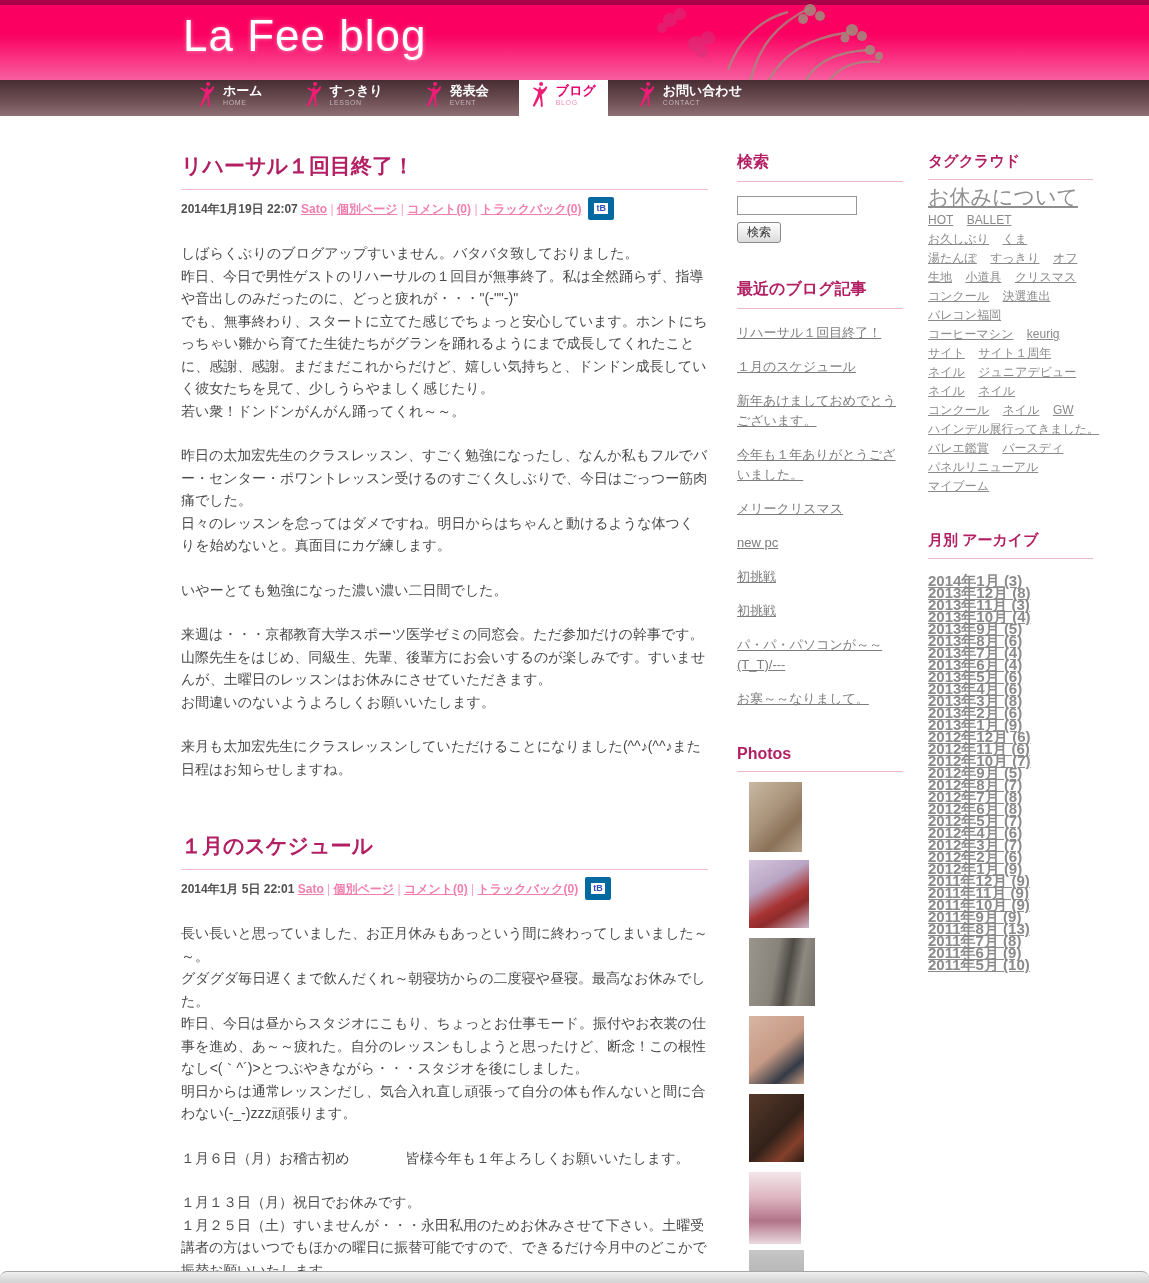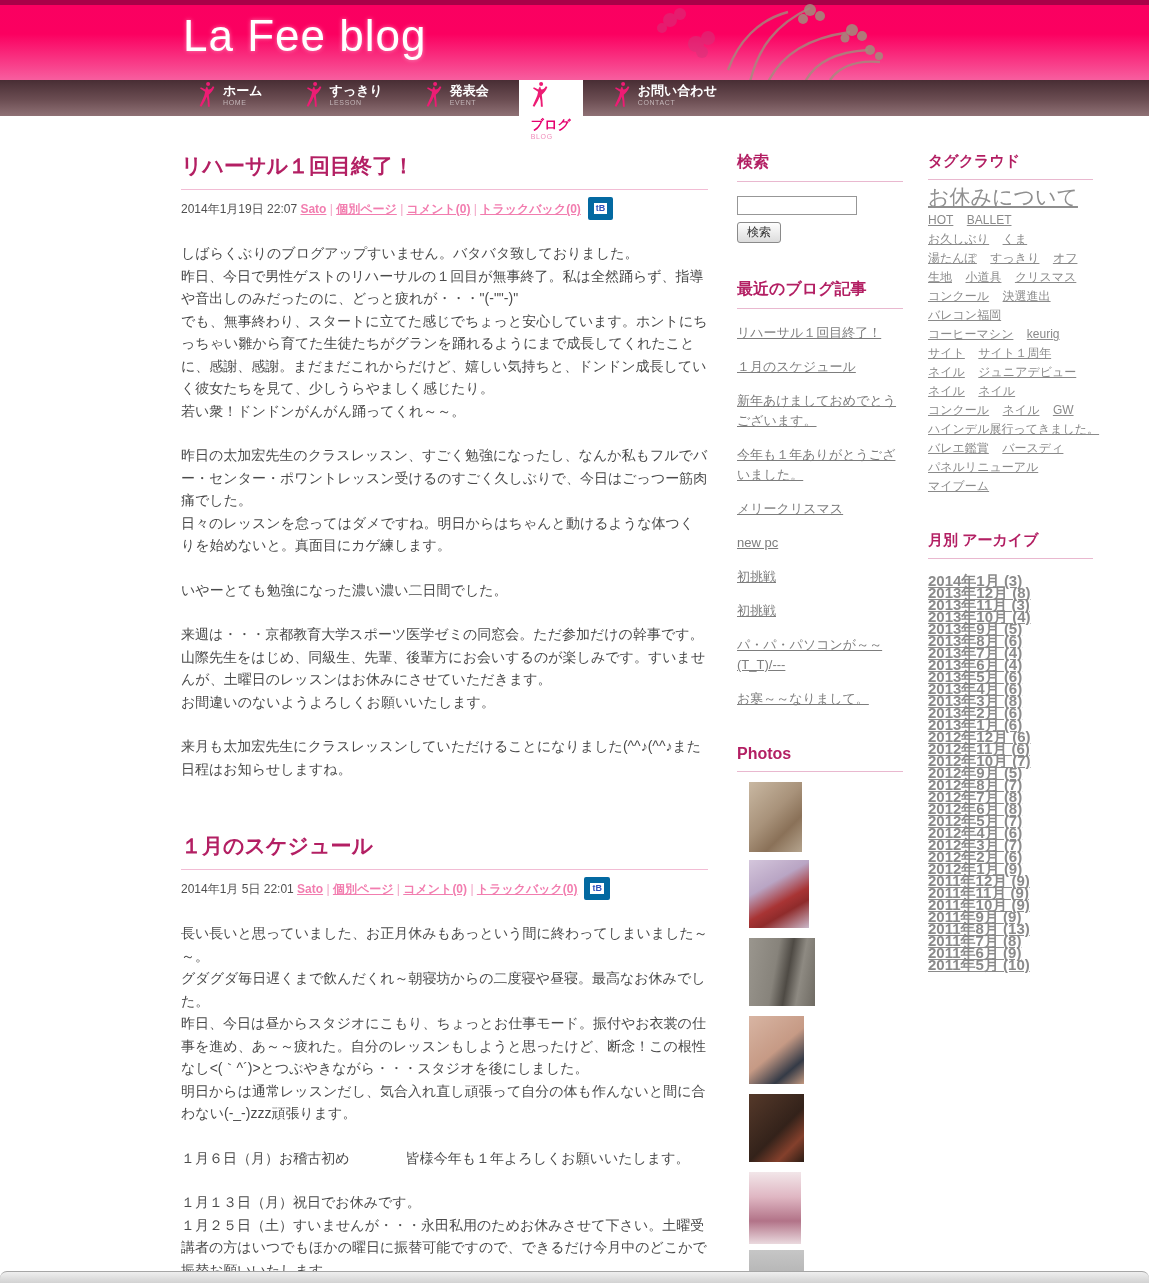--- a/index.html
+++ b/index.html
@@ -12,42 +12,42 @@
     background:linear-gradient(180deg,#a80148 0px,#a80148 5px,#fa0061 5px,#fb0060 34px,#f75e9f 80px); }
   .site-title { position:absolute; left:183px; top:12px; margin:0; color:#fff;
     font-size:44px; font-weight:300; letter-spacing:1px; line-height:1.1;
     text-shadow:0 0 4px rgba(255,255,255,.45); }
   .flourish { position:absolute; left:600px; top:0; width:290px; height:80px; pointer-events:none; }
 
   
   .main-nav { position:relative; height:36px; display:flex; align-items:stretch;
     padding-left:186px; background:linear-gradient(180deg,#482d34 0%,#6b4d52 55%,#8f7175 100%); }
   .nav-item { display:flex; align-items:flex-start; gap:7px; padding:4px 12px; margin-right:18px; cursor:pointer; text-decoration:none; }
-  .nav-item.active { background:#fff;flex-direction:column; }
+  .nav-item.active { background:#fff; }
   .dancer { display:block; width:18px; height:32px; margin-top:-5px; }
   .dancer svg { width:18px; height:32px; fill:#ed1c74; display:block; }
   .nav-labels { display:block; }
   .nav-label { display:block; font-size:13px; font-weight:bold; color:#fff; line-height:1.15; white-space:nowrap; }
   .nav-sub { display:block; font-size:7px; letter-spacing:.6px; color:#c4b7b9; line-height:1.2; }
   .nav-item.active .nav-label { color:#e5006e; }
   .nav-item.active .nav-sub { color:#ef8cba; }
 
   
   .content { position:relative; height:1155px; }
   .posts-column { position:absolute; left:181px; top:0; width:527px; }
   .side1 { position:absolute; left:737px; top:0; width:166px; }
   .side2 { position:absolute; left:928px; top:0; width:165px; }
 
   
   article.post { margin-top:36px; }
   article.post + article.post { margin-top:52px; }
   .post-title { margin:0; padding:0 0 9px 0; font-size:21px; font-weight:bold; color:#b31f63;
     border-bottom:1px solid #f2bcd4; }
   .post-meta { margin-top:7px; font-size:12px; color:#555; }
-  .post-meta .date { font-weight:normal; color:#4f4f4f; }
+  .post-meta .date { font-weight:bold; color:#4f4f4f; }
   .post-meta a.meta-link { color:#f27daf; font-weight:bold; text-decoration:underline; cursor:pointer; }
   .post-meta .sep { color:#f2a3c5; }
   .tb-badge { display:inline-block; margin-left:7px; padding:0 2px; border:6px solid #0369a1; border-radius:2px;
     background:#fff; color:#2c4fbb; font-size:9px; font-weight:bold; line-height:11px; vertical-align:2px;
     text-decoration:none; cursor:pointer; }
   .post-body { overflow:visible; }
   .post-body p { margin:22px 0 0 0; font-size:14px; line-height:22.5px; color:#4a4a4a; white-space:pre-line; }
 
   
   .widget { margin-top:36px; }
@@ -282,21 +282,21 @@
             <a class="archive-link">2013年11月 (3)</a>
             <a class="archive-link">2013年10月 (4)</a>
             <a class="archive-link">2013年9月 (5)</a>
             <a class="archive-link">2013年8月 (6)</a>
             <a class="archive-link">2013年7月 (4)</a>
             <a class="archive-link">2013年6月 (4)</a>
             <a class="archive-link">2013年5月 (6)</a>
             <a class="archive-link">2013年4月 (6)</a>
             <a class="archive-link">2013年3月 (8)</a>
             <a class="archive-link">2013年2月 (6)</a>
-            <a class="archive-link">2013年1月 (6)</a>
+            <a class="archive-link">2013年1月 (9)</a>
             <a class="archive-link">2012年12月 (6)</a>
             <a class="archive-link">2012年11月 (6)</a>
             <a class="archive-link">2012年10月 (7)</a>
             <a class="archive-link">2012年9月 (5)</a>
             <a class="archive-link">2012年8月 (7)</a>
             <a class="archive-link">2012年7月 (8)</a>
             <a class="archive-link">2012年6月 (8)</a>
             <a class="archive-link">2012年5月 (7)</a>
             <a class="archive-link">2012年4月 (6)</a>
             <a class="archive-link">2012年3月 (7)</a>

